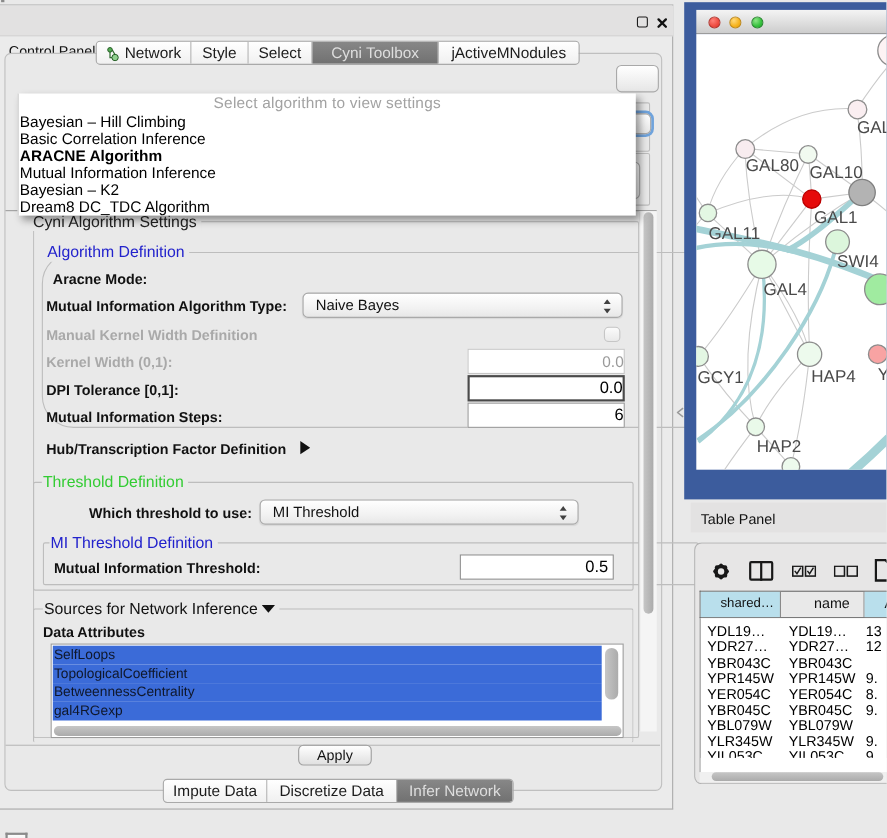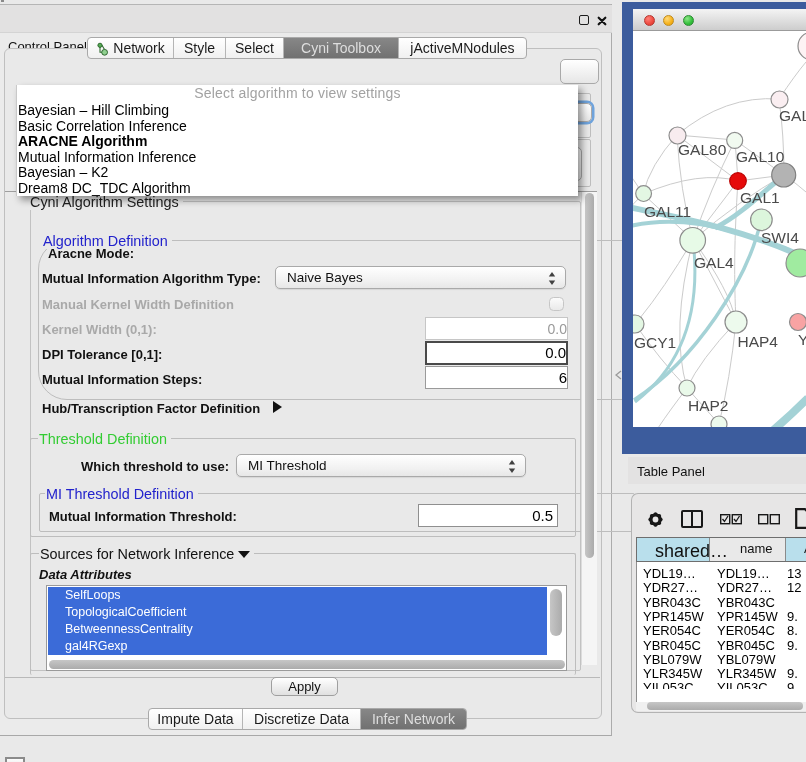--- a/index.html
+++ b/index.html
@@ -41,22 +41,22 @@
   border:1px solid #a9a9a9; border-radius:5px; box-shadow:0 1px 1px rgba(0,0,0,0.08); }
 .combo span { position:absolute; left:11px; top:3px; font-size:13.5px; color:#111; white-space:nowrap; }
 .arr { position:absolute; right:8px; width:9px; }
 .arr svg { display:block; }
 
 
 .tf { position:absolute; background:#ffffff; font-size:15px; text-align:right; padding-right:0; }
 
 
 #lst { left:46px; top:580px; width:521px; height:86px; background:#ffffff; border:1px solid #9a9a9a; }
-.li { position:absolute; left:1px; width:499px; height:17.08px; background:#3b6bd8; color:#ffffff;
-  font-size:12.5px; padding-left:17px; line-height:16.6px; white-space:nowrap; }
+.li { position:absolute; left:1px; width:499px; height:17.08px; background:#3b6bd8; color:#0f172a;
+  font-size:12.5px; padding-left:1px; line-height:16.6px; white-space:nowrap; }
 
 
 .btn { position:absolute; background:linear-gradient(#ffffff,#ececec 60%,#e0e0e0);
   border:1px solid #9f9f9f; border-radius:4px; text-align:center; font-size:13px; color:#111; }
 
 
 .thumb { position:absolute; background:linear-gradient(90deg,#c6c6c6,#ababab); border-radius:6px; }
 .thumbh { position:absolute; background:linear-gradient(#c6c6c6,#ababab); border-radius:5px; }
 
 
@@ -111,21 +111,21 @@
     <div class="grp" style="left:30px;top:88px;width:561px;height:45px;"></div>
     <div class="abs" style="left:556px;top:98px;width:36px;height:19px;background:linear-gradient(#fff,#e6e6e6);border:1px solid #a9a9a9;border-radius:5px;box-shadow:0 0 0 2.5px #6fa3dc;"></div>
     <div class="grp" style="left:30px;top:134px;width:561px;height:48px;"></div>
     <div class="abs" style="left:5px;top:186px;width:592px;height:1px;background:#9e9e9e;"></div>
     <div class="abs" style="left:36px;top:142px;width:546px;height:34px;background:linear-gradient(#fff,#e6e6e6);border:1px solid #a9a9a9;border-radius:5px;"></div>
 
     <div class="grp" style="left:30px;top:196px;width:551px;height:470px;border-color:#c2c2c2;">
       <div class="gtitle" style="left:-2px;color:#222;">Cyni Algorithm Settings</div>
     </div>
 
-    <div class="grp" style="left:38px;top:235px;width:640px;height:160px;border-radius:29px;">
+    <div class="grp" style="left:38px;top:224px;width:640px;height:160px;border-radius:29px;">
       <div class="gtitle" style="left:3px;color:#2222cc;">Algorithm Definition</div>
     </div>
     <div class="blab" style="left:48px;top:241px;">Aracne Mode:</div>
     <div class="blab" style="left:42px;top:266px;">Mutual Information Algorithm Type:</div>
     <div class="combo" style="left:275px;top:261px;width:291px;height:23px;">
         <span>Naive Bayes</span>
       <div class="arr" style="top:5px;">
           <svg width="8" height="13" viewBox="0 0 8 13">
             <path d="M4 0 L7.2 4.4 L0.8 4.4 Z" fill="#404040"></path>
             <path d="M4 13 L7.2 8.6 L0.8 8.6 Z" fill="#404040"></path>
@@ -163,21 +163,21 @@
       <div class="gtitle" style="left:5px;color:#2222cc;">MI Threshold Definition</div>
     </div>
     <div class="blab" style="left:49px;top:504px;">Mutual Information Threshold:</div>
     <div class="tf" style="left:418px;top:499px;width:140px;height:23px;border:1px solid #8f8f8f;color:#000;line-height:21px;padding-right:4px;">0.5</div>
 
     <div class="grp" style="left:30px;top:548px;width:546px;height:122px;border-bottom:none;">
       <div class="gtitle" style="left:8px;color:#111;">Sources for Network Inference <svg width="12" height="9" viewBox="0 0 12 9" style="vertical-align:0px">
             <path d="M0 1 L12 1 L6 8 Z" fill="#111"></path>
           </svg></div>
     </div>
-    <div class="blab" style="left:39px;top:562px;font-style:italic;">Data Attributes</div>
+    <div class="blab" style="left:39px;top:562px;">Data Attributes</div>
     <div id="lst" class="abs">
       <div class="li" style="top:1px;">SelfLoops</div>
       <div class="li" style="top:18.08px;">TopologicalCoefficient</div>
       <div class="li" style="top:35.16px;">BetweennessCentrality</div>
       <div class="li" style="top:52.24px;">gal4RGexp</div>
       <div class="thumb" style="left:503px;top:3px;width:12px;height:47px;"></div>
       <div class="thumbh" style="left:2px;top:74px;width:516px;height:8.5px;"></div>
     </div>
 
     <div class="abs" style="left:5px;top:672px;width:595px;height:1px;background:#b9b9b9;"></div>
@@ -317,21 +317,21 @@
     </svg>
     <svg class="abs" style="left:163px;top:14px;" width="17" height="21" viewBox="0 0 17 21">
       <path d="M1.2 1.2 L10 1.2 L15.8 7 L15.8 19.8 L1.2 19.8 Z" fill="none" stroke="#181818" stroke-width="2.2"></path>
     </svg>
 
     <div class="abs" style="left:4px;top:43px;width:177px;height:25px;border:1px solid #6e6e6e;border-right:none;background:#e9e9e9;"></div>
     <div class="abs" style="left:5px;top:44px;width:72px;height:23px;background:#b9dfec;"></div>
     <div class="abs" style="left:77px;top:44px;width:1px;height:23px;background:#8a8a8a;"></div>
     <div class="abs" style="left:153px;top:44px;width:1px;height:23px;background:#8a8a8a;"></div>
     <div class="abs" style="left:154px;top:44px;width:27px;height:23px;background:#b9dfec;"></div>
-    <div class="abs" style="left:23px;top:47px;font-size:18px;color:#111;">shared…</div>
+    <div class="abs" style="left:23px;top:47px;font-size:12px;color:#111;">shared…</div>
     <div class="abs" style="left:108px;top:47px;font-size:13px;color:#111;">name</div>
     <div class="abs" style="left:172px;top:47px;font-size:13px;color:#111;">A</div>
 
     <div class="abs" style="left:4px;top:68px;width:176px;height:140px;background:#ffffff;border-left:1px solid #8f8f8f;"></div>
     <div class="trow" style="left:11px;top:72px;">YDL19…</div>
       <div class="trow" style="left:85px;top:72px;">YDL19…</div>
       <div class="trow" style="left:155px;top:72px;">13</div>
     <div class="trow" style="left:11px;top:86px;">YDR27…</div>
       <div class="trow" style="left:85px;top:86px;">YDR27…</div>
       <div class="trow" style="left:155px;top:86px;">12</div>

